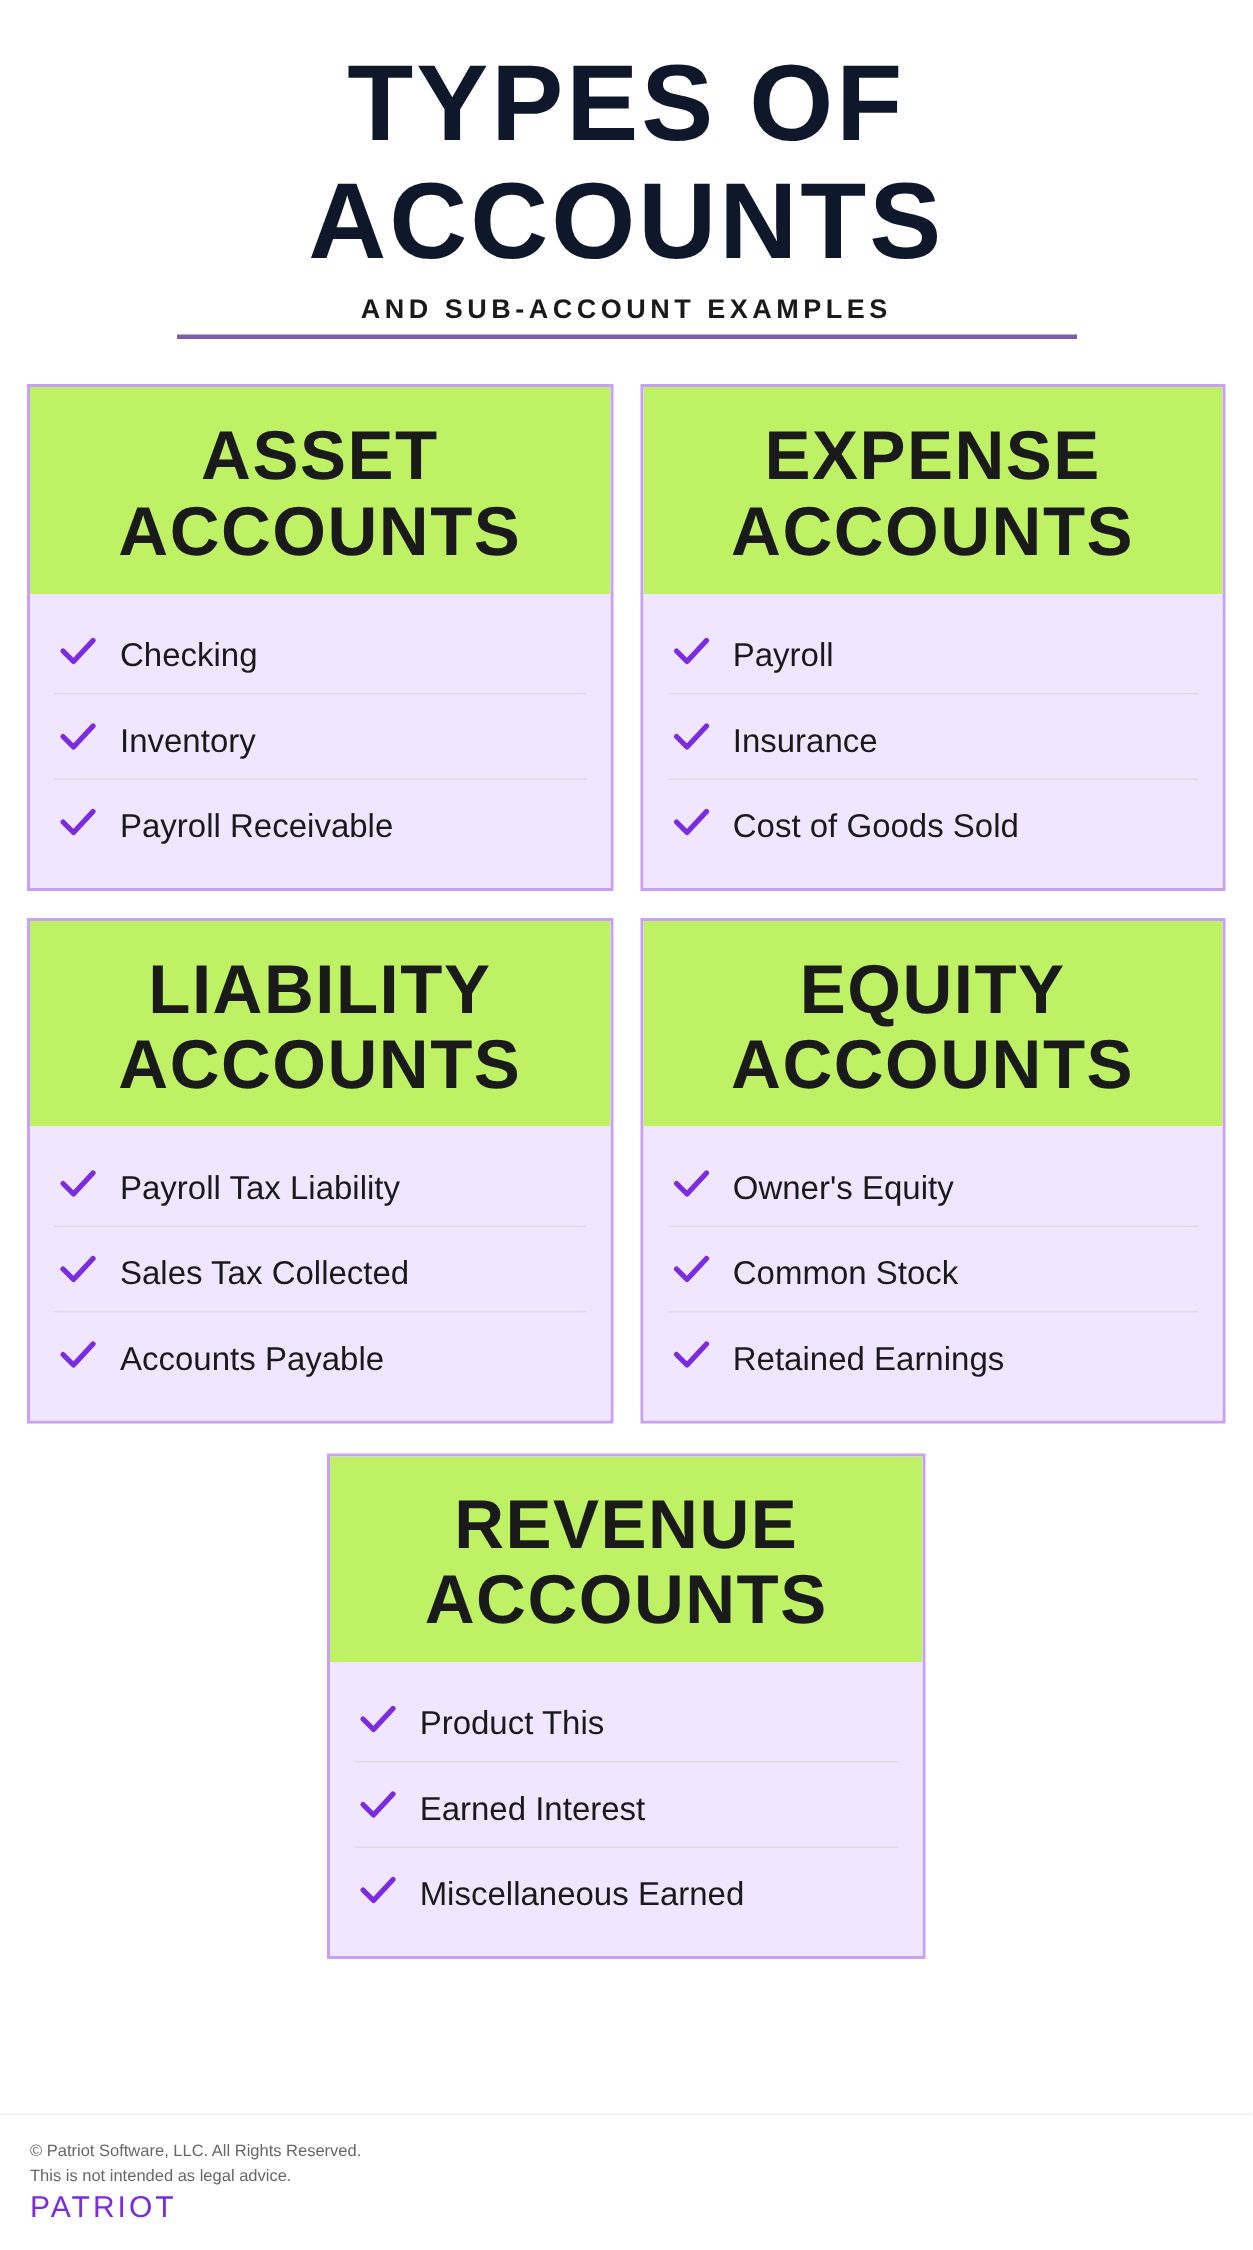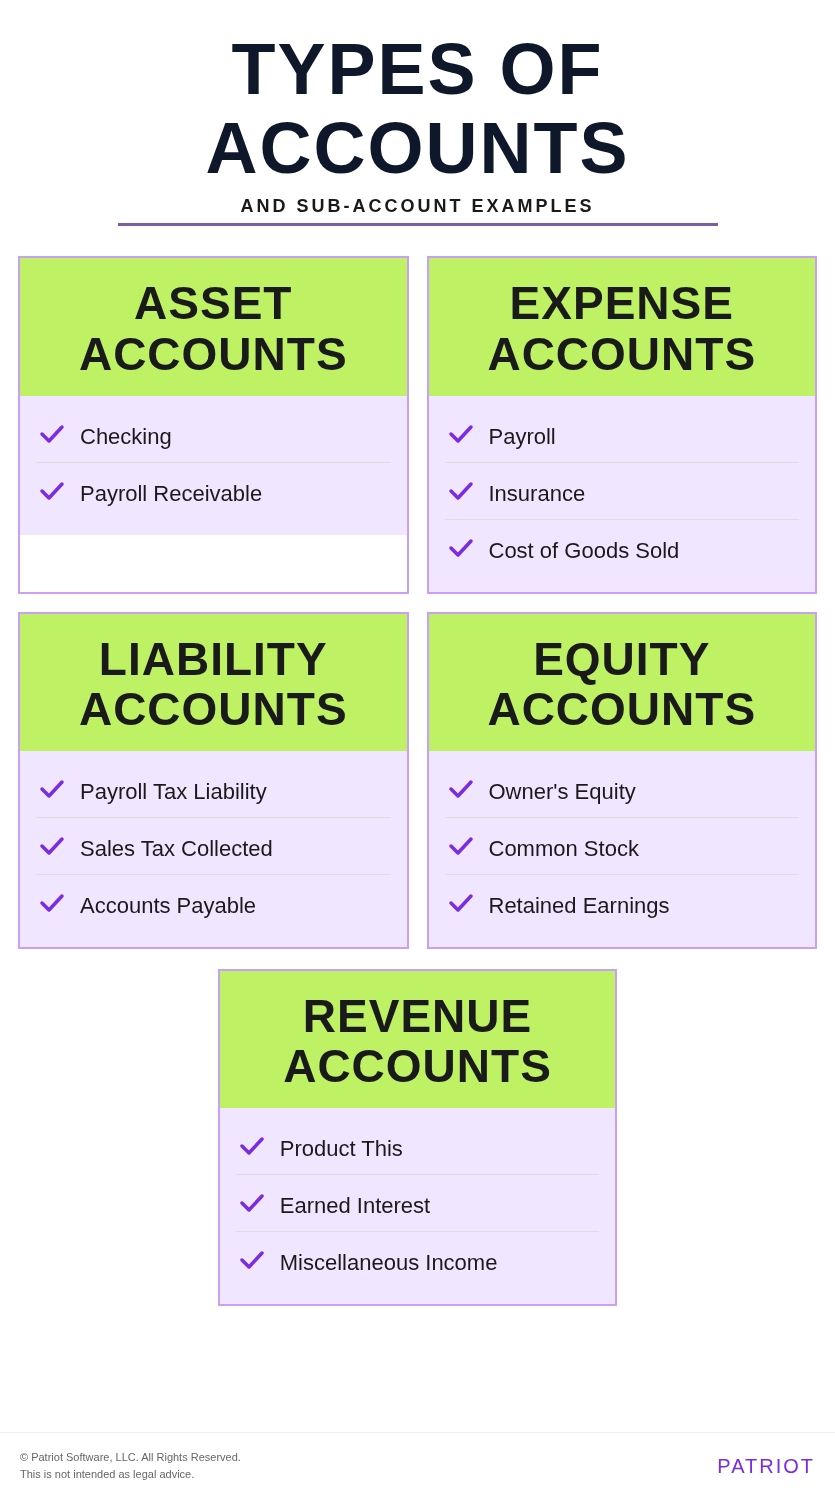--- a/index.html
+++ b/index.html
@@ -135,23 +135,24 @@
       margin-left: auto;
       margin-right: auto;
     }
 
     
     .footer {
       width: 100%;
       padding: 16px 20px;
       display: flex;
       justify-content: space-between;
-      align-items: center;
+      align-items: flex-start;
       margin-top: auto;
       border-top: 1px solid #eee;
+      flex-direction: column;
     }
 
     .footer-text {
       font-size: 11px;
       color: #666;
       line-height: 1.6;
     }
 
     .footer-brand {
       font-size: 20px;
@@ -187,20 +188,28 @@
     </svg>
             </span>
             <span class="account-name">Checking</span>
           </div>
           <div class="account-item">
             <span class="check-icon">
               <svg viewBox="0 0 28 28" fill="none" xmlns="http://www.w3.org/2000/svg">
       <polyline points="4,14 11,21 24,7" stroke="#7b2be0" stroke-width="3.5" stroke-linecap="round" stroke-linejoin="round" fill="none"></polyline>
     </svg>
             </span>
+            <span class="account-name">Inventory</span>
+          </div>
+          <div class="account-item">
+            <span class="check-icon">
+              <svg viewBox="0 0 28 28" fill="none" xmlns="http://www.w3.org/2000/svg">
+      <polyline points="4,14 11,21 24,7" stroke="#7b2be0" stroke-width="3.5" stroke-linecap="round" stroke-linejoin="round" fill="none"></polyline>
+    </svg>
+            </span>
             <span class="account-name">Payroll Receivable</span>
           </div>
         </div>
       </div>
       <div class="account-card">
         <div class="card-header">
           <div class="card-title">EXPENSE<br>ACCOUNTS</div>
         </div>
         <div class="card-body">
           <div class="account-item">
@@ -314,21 +323,21 @@
     </svg>
             </span>
             <span class="account-name">Earned Interest</span>
           </div>
           <div class="account-item">
             <span class="check-icon">
               <svg viewBox="0 0 28 28" fill="none" xmlns="http://www.w3.org/2000/svg">
       <polyline points="4,14 11,21 24,7" stroke="#7b2be0" stroke-width="3.5" stroke-linecap="round" stroke-linejoin="round" fill="none"></polyline>
     </svg>
             </span>
-            <span class="account-name">Miscellaneous Income</span>
+            <span class="account-name">Miscellaneous Earned</span>
           </div>
         </div>
       </div>
     </div>
 
   <div class="footer">
     <div class="footer-text">© Patriot Software, LLC. All Rights Reserved.<br>This is not intended as legal advice.</div>
     <div class="footer-brand">PATRIOT</div>
   </div>
 

